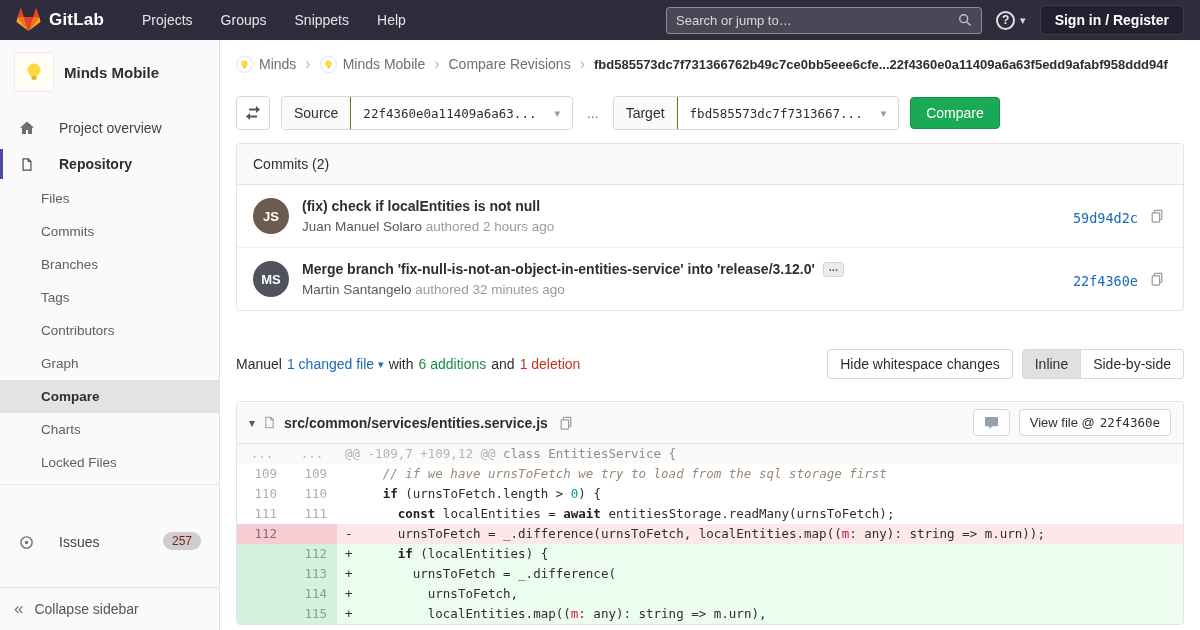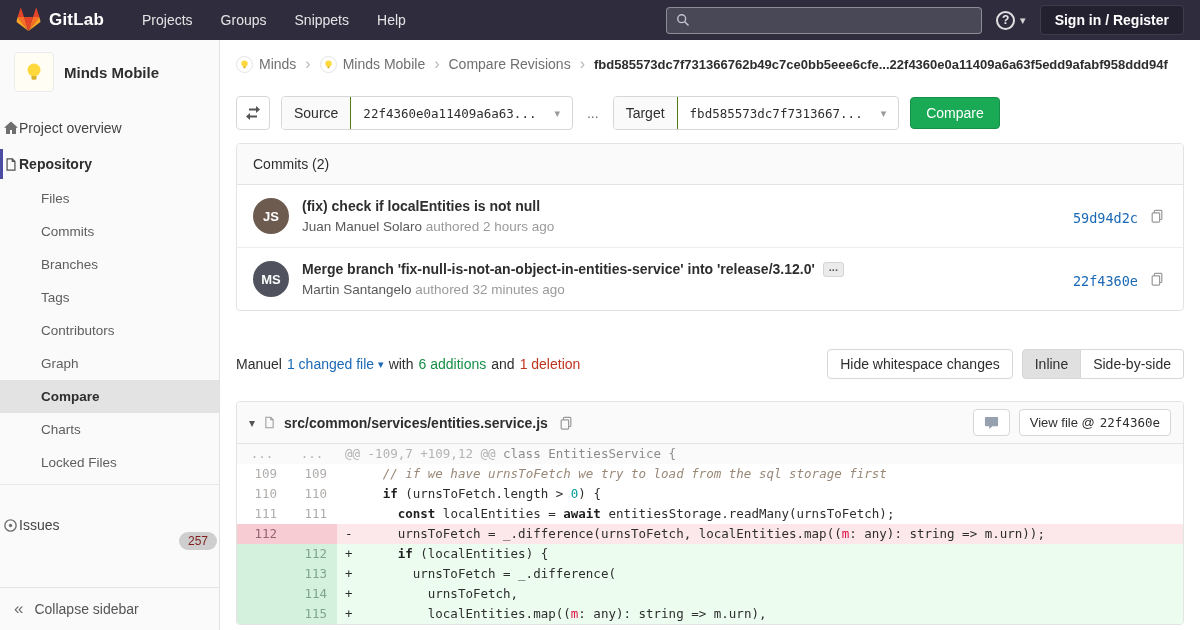--- a/index.html
+++ b/index.html
@@ -29,21 +29,21 @@
   
   .body-wrap { display:flex; flex:1; min-height:0; }
   .sidebar { flex:0 0 220px; width:220px; background:#fafafa; border-right:1px solid #e1e1e1; display:flex; flex-direction:column; }
   .content { flex:1; min-width:0; padding:0 16px; overflow:hidden; }
 
   
   .project-head { display:flex; align-items:center; gap:10px; padding:12px 14px 10px; cursor:pointer; }
   .project-avatar { width:40px; height:40px; border-radius:4px; background:#fffdf4; border:1px solid #ececec; display:flex; align-items:center; justify-content:center; }
   .project-name { font-size:15px; font-weight:700; color:#2e2e2e; }
   .sb-nav { padding-top:8px; }
-  .sb-item { position:relative; display:flex; align-items:center; gap:0; padding:10px 2px; font-size:14px; color:#444; cursor:pointer; }
+  .sb-item { position:relative; display:flex; align-items:flex-end; gap:24px; padding:10px 18px; font-size:14px; color:#444; cursor:pointer; }
   .sb-item.section-active { color:#2e2e2e; font-weight:600; }
   .sb-item.section-active::before { content:''; position:absolute; left:0; top:3px; bottom:3px; width:3px; background:#4b4ba3; }
   .sb-icon { width:17px; display:flex; justify-content:center; }
   .sb-sub { padding:9px 14px 9px 41px; font-size:13.5px; color:#5e5e5e; cursor:pointer; }
   .sb-sub.active { background:#e3e3e3; color:#2e2e2e; font-weight:700; }
   .sb-divider { border-top:1px solid #e8e8e8; margin:5px 0; }
   .badge { margin-left:auto; background:#cecece; border-radius:9px; padding:2px 9px; font-size:12px; color:#7f1d1d;margin-top:32px; }
   .collapse-row { margin-top:auto; border-top:1px solid #e5e5e5; padding:13px 14px; display:flex; align-items:center; gap:11px; color:#555; font-size:14px; cursor:pointer; }
   .collapse-glyph { font-size:17px; line-height:10px; color:#6f6f6f; }
 
@@ -146,20 +146,21 @@
       </a>
       <nav class="nav-links">
         <a class="nav-link">Projects</a>
         <a class="nav-link">Groups</a>
         <a class="nav-link">Snippets</a>
         <a class="nav-link">Help</a>
       </nav>
     </div>
     <div class="nav-right">
       <div class="search-box">
+        <input type="text" placeholder="Search or jump to…" style="">
         <span style="display:flex">
           <svg width="14" height="14" viewBox="0 0 16 16">
               <circle cx="6.5" cy="6.5" r="4.5" fill="none" stroke="#c6c3d1" stroke-width="1.6"></circle>
               <path d="M10 10l4.3 4.3" stroke="#c6c3d1" stroke-width="1.6"></path>
             </svg>
         </span>
       </div>
       <div class="help-menu">
         <span class="help-q">?</span>
         <span class="nav-caret">▾</span>

